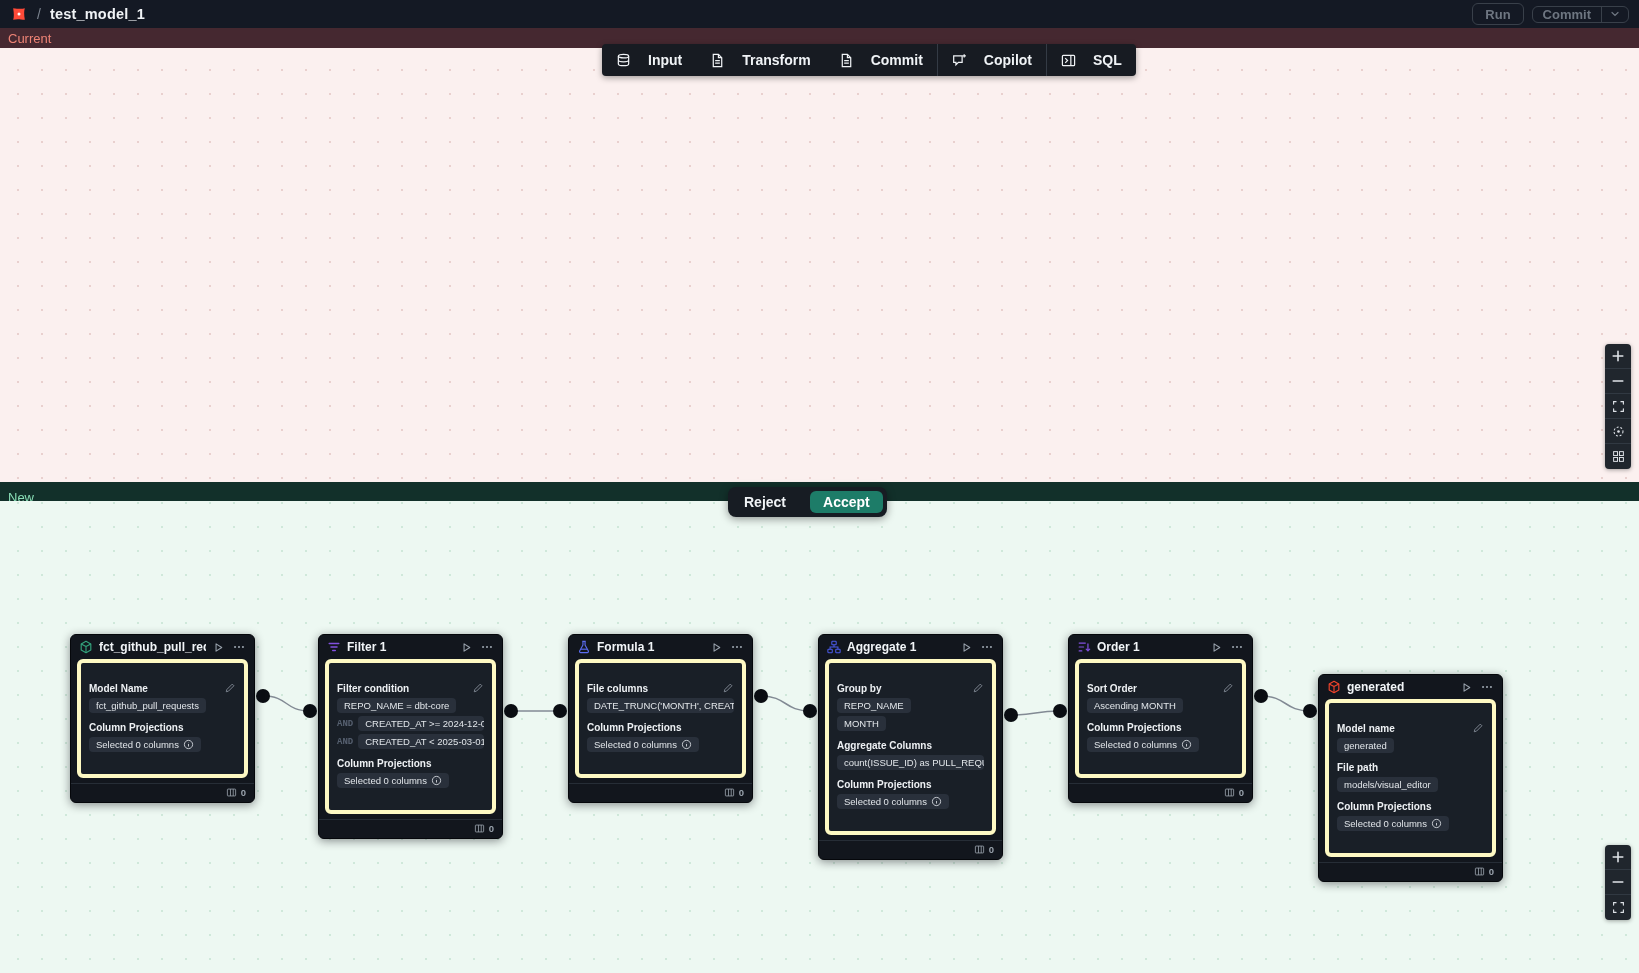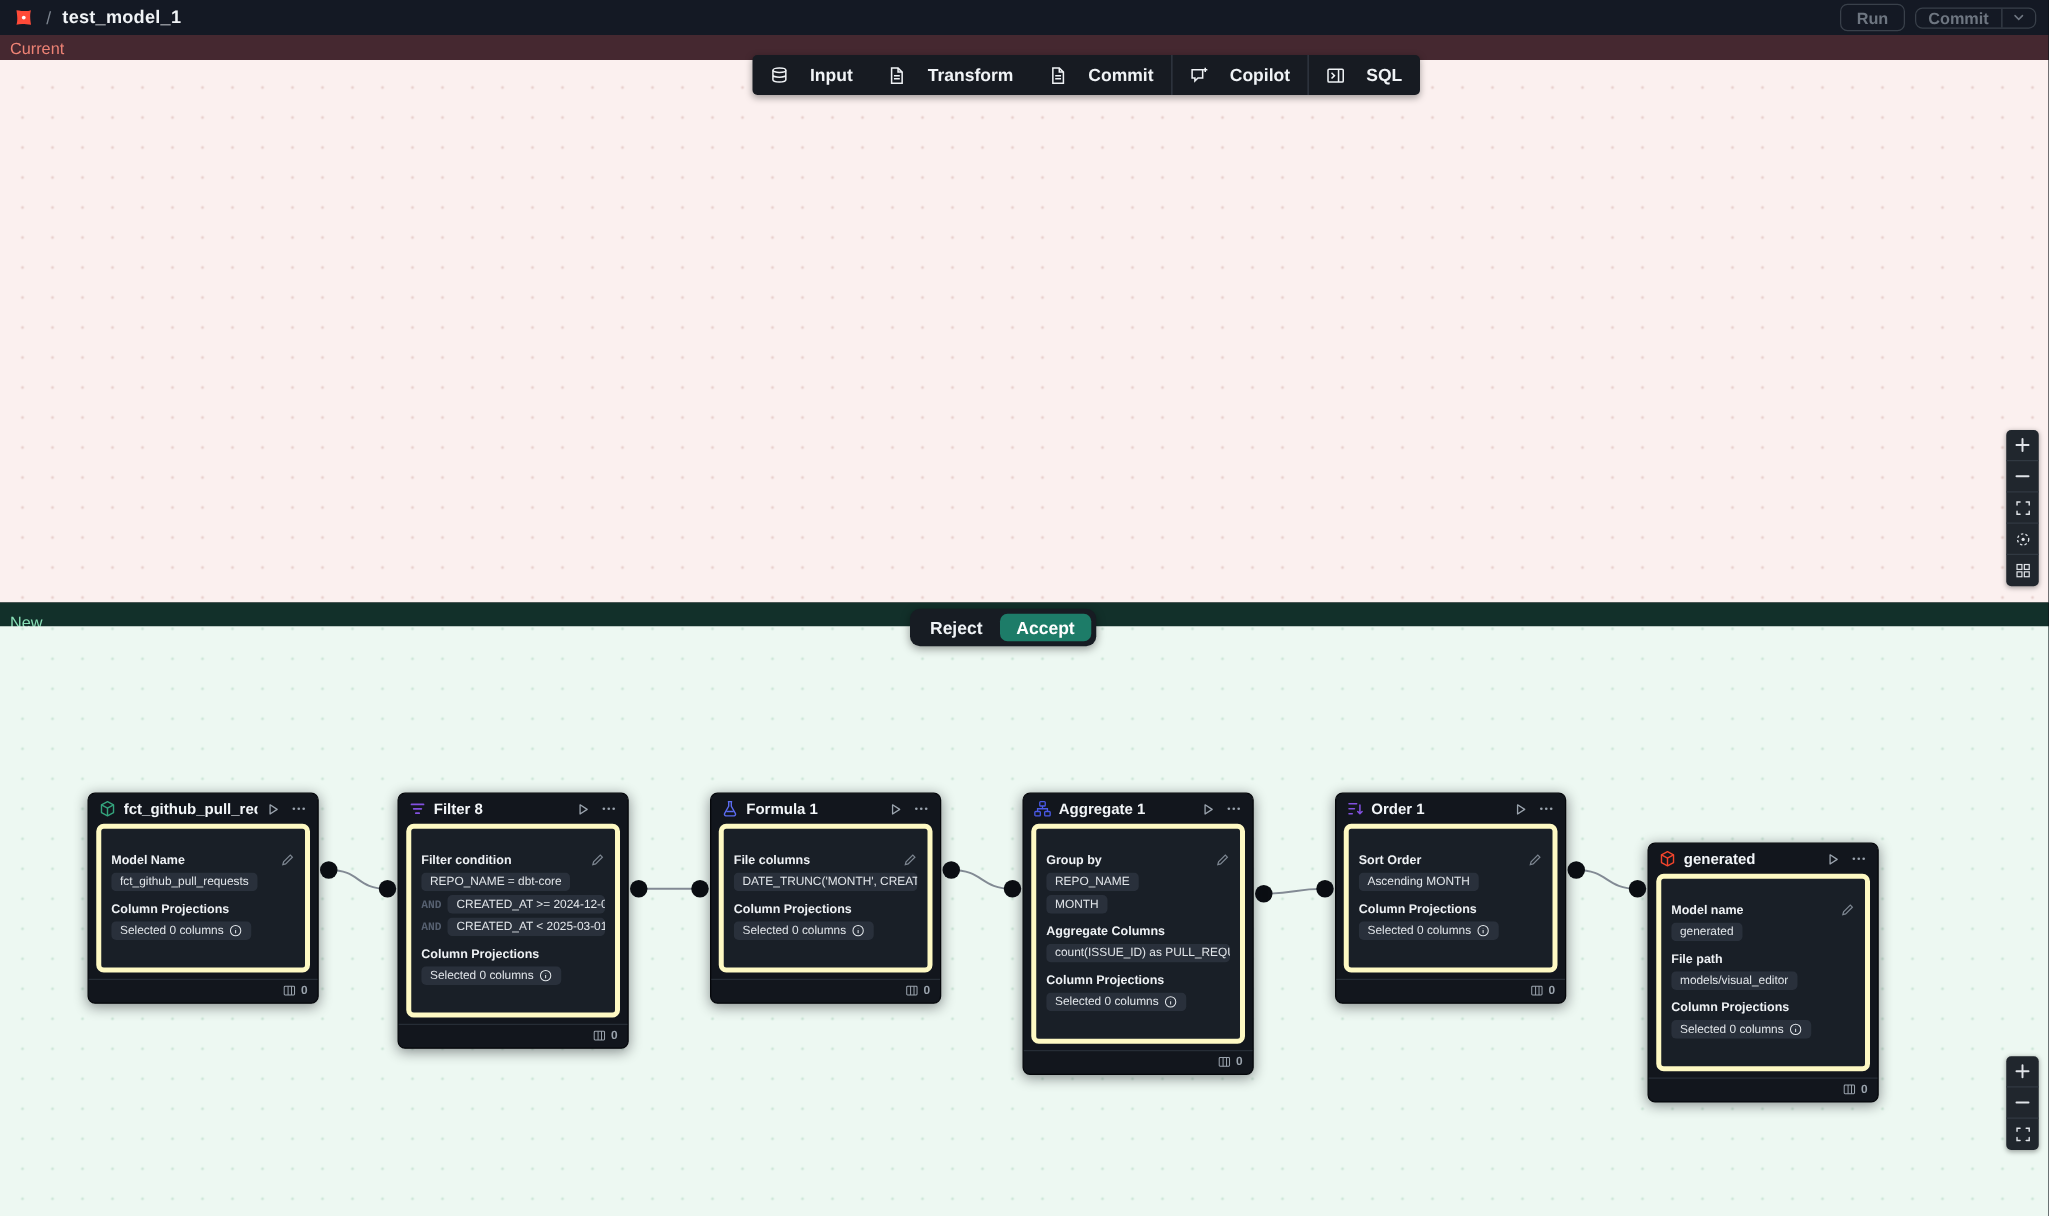--- a/index.html
+++ b/index.html
@@ -47,21 +47,21 @@
 
   
   .toolbar{position:absolute; top:44px; left:602px; height:32px; background:var(--panel-dark);
            border-radius:4px; display:flex; align-items:stretch; z-index:60; box-shadow:0 2px 6px rgba(0,0,0,.35);}
   .toolbar-item{display:flex; gap:17px; align-items:center; color:#f0f3f6; font-size:14px; font-weight:600;
                 padding:0 14px; background:none; border:none; font-family:inherit; cursor:pointer;}
   .toolbar-sep{width:1px; background:#343b45;}
 
   
   .diff-actions{position:absolute; top:487px; left:728px; background:#171c23; border-radius:8px; padding:4px;
-                display:flex; gap:2px; align-items:center; z-index:60; box-shadow:0 2px 8px rgba(0,0,0,.4);}
+                display:flex; gap:12px; align-items:center; z-index:60; box-shadow:0 2px 8px rgba(0,0,0,.4);}
   .reject-btn{color:#f0f3f6; font-size:14px; font-weight:600; padding:3px 12px; background:transparent;
               border:none; font-family:inherit; border-radius:6px; cursor:pointer;}
   .accept-btn{color:#fff; font-size:14px; font-weight:700; padding:3px 13px; background:var(--accept-bg);
               border:none; border-radius:6px; font-family:inherit; cursor:pointer;}
 
   
   .zoom-strip{position:absolute; right:8px; width:26px; background:#20262d; border-radius:4px;
               display:flex; flex-direction:column; z-index:40; overflow:hidden; box-shadow:0 1px 4px rgba(0,0,0,.35);}
   .zoom-strip .zbtn{height:25px; display:flex; align-items:center; justify-content:center; color:#dfe3e8;
                     border:none; border-bottom:1px solid #313942; background:none; cursor:pointer;}
@@ -341,21 +341,21 @@
           <span>0</span>
     </div>
       </div>
       <div class="node" style="left: 318px; top: 133px;">
     <div class="node-header">
       <span class="icon" style="color:#8250df">
             <svg viewBox="0 0 16 16" width="14" height="14" fill="none" stroke="currentColor" stroke-width="1.6" stroke-linecap="round">
               <path d="M2.5 4h11M4.5 8h7M6.5 12h3"></path>
             </svg>
           </span>
-      <span class="node-title">Filter 8</span>
+      <span class="node-title">Filter 1</span>
       <span class="node-actions">
         <button class="icon-btn">
               <svg viewBox="0 0 16 16" width="13" height="13" fill="none" stroke="currentColor" stroke-width="1.3" stroke-linejoin="round">
                 <path d="M5 3.5l7 4.5-7 4.5z"></path>
               </svg>
             </button>
         <button class="icon-btn">
               <svg viewBox="0 0 16 16" width="14" height="14" fill="currentColor">
                 <circle cx="3.5" cy="8" r="1.2"></circle>
                 <circle cx="8" cy="8" r="1.2"></circle>

